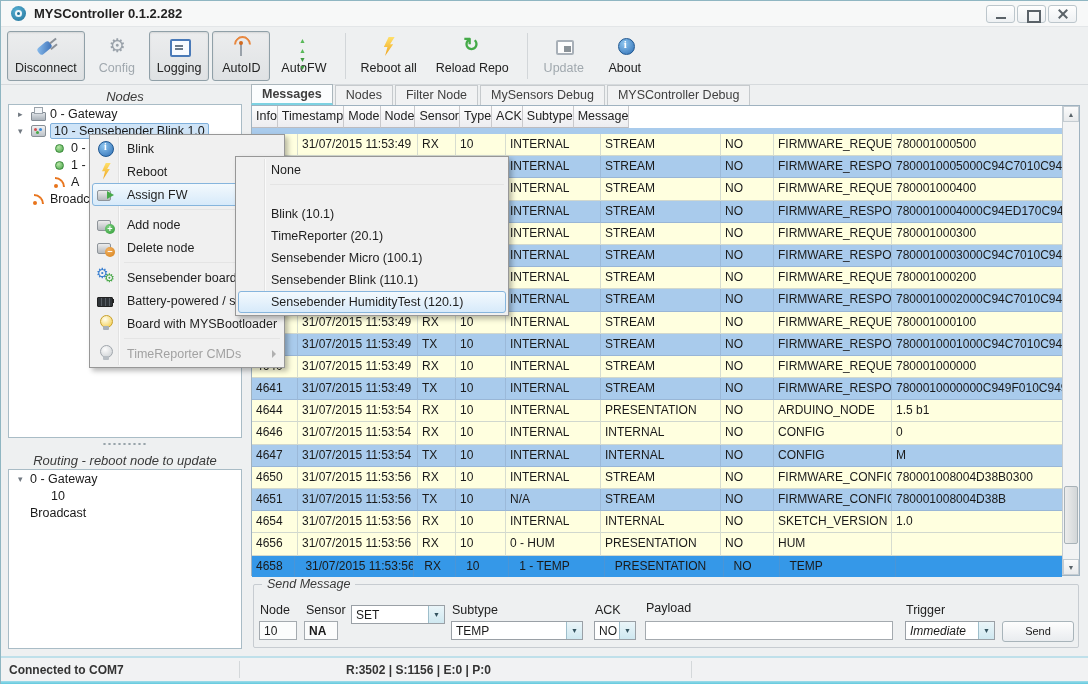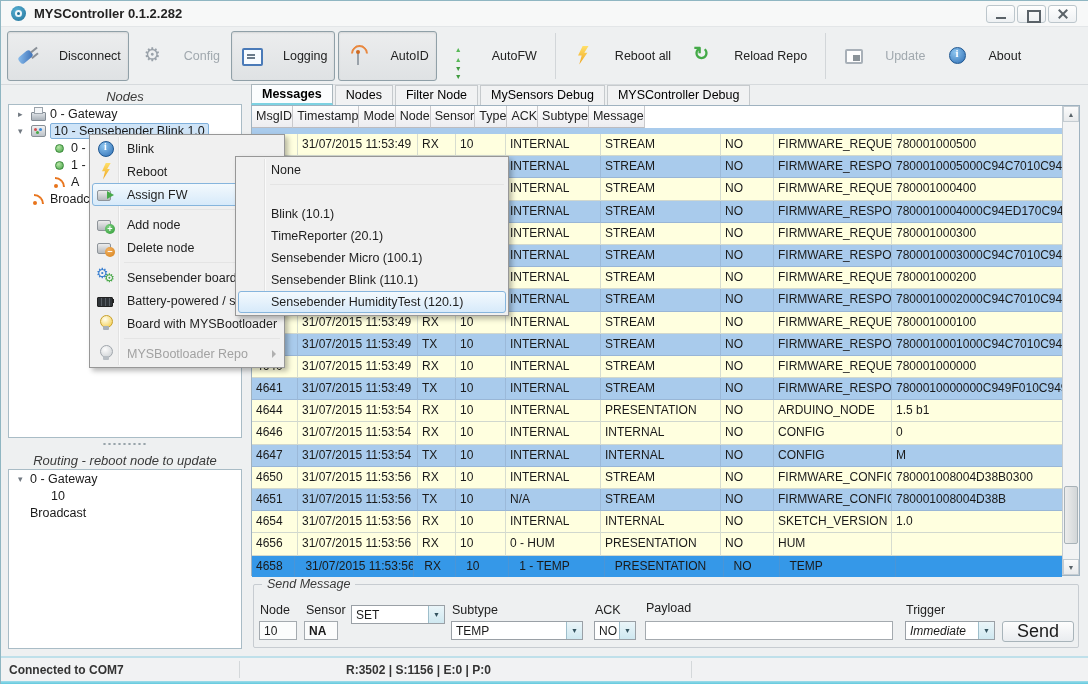--- a/index.html
+++ b/index.html
@@ -18,21 +18,21 @@
   .wbtn{width:29px;height:18px;border:1px solid #bcc6cc;border-radius:3px;margin-left:2px;
         background:linear-gradient(#fefefe,#eef1f3);position:relative;}
   .wmin::before{content:"";position:absolute;left:9px;top:11px;width:10px;height:2px;background:#5a6268;}
   .wmax::before{content:"";position:absolute;left:9px;top:4px;width:10px;height:9px;border:2px solid #5a6268;}
   .wclose::before,.wclose::after{content:"";position:absolute;left:8px;top:7px;width:12px;height:2px;background:#5a6268;}
   .wclose::before{transform:rotate(45deg);} .wclose::after{transform:rotate(-45deg);}
   
   .toolbar{position:absolute;left:0;top:26px;right:0;height:58px;background:#eef0f1;
            border-bottom:1px solid #d6dadd;display:flex;align-items:center;padding-left:6px;}
   .tbtn{height:50px;min-width:58px;padding:2px 7px;margin-right:3px;border:1px solid transparent;border-radius:3px;
-        display:flex;align-items:center;justify-content:center;gap:20px;
+        display:flex;flex-direction:column;align-items:center;justify-content:center;gap:3px;
         font-size:12.5px;color:#222;}
   .tbtn.pressed{border:1px solid #90a0a8;background:linear-gradient(#ecedee,#dfe2e4);box-shadow:inset 0 1px 2px rgba(0,0,0,.10);}
   .tbtn.disabled{color:#a0a8ae;}
   .tbtn.tsep{min-width:1px;width:1px;padding:0;height:46px;border:none;background:#d2d6d9;margin:0 7px;border-radius:0;}
   .tico{width:24px;height:22px;position:relative;display:block;}
   .ic-plug::before{content:"";position:absolute;left:3px;top:8px;width:15px;height:8px;border-radius:3px;
         background:linear-gradient(135deg,#8cc0f0,#3a6db4);transform:rotate(-40deg);}
   .ic-plug::after{content:"";position:absolute;left:15px;top:4px;width:8px;height:2px;background:#8a9098;
         transform:rotate(-40deg);box-shadow:-3px 5px 0 #8a9098;}
   .ic-gear::before{content:"⚙";position:absolute;left:4px;top:-2px;font-size:19px;color:#9aa2aa;}
@@ -76,21 +76,21 @@
   .ti-dot::before{content:"";position:absolute;left:4px;top:4px;width:7px;height:7px;border-radius:50%;
         background:radial-gradient(circle at 35% 30%,#b8e8a8,#44a044);border:1px solid #3a8a3a;}
   .ti-rss::before{content:"";position:absolute;left:3px;bottom:1px;width:4px;height:4px;border-radius:50%;background:#e8741c;}
   .ti-rss::after{content:"";position:absolute;left:4px;bottom:2px;width:8px;height:8px;border:2px solid #e8741c;
         border-left:none;border-bottom:none;border-radius:0 100% 0 0;}
   .splitter{position:absolute;left:101px;top:441px;width:46px;height:4px;
         background:radial-gradient(circle,#98a4aa 1px,transparent 1.3px);background-size:5px 4px;}
   
   .tabbar{position:absolute;left:250px;top:84px;height:20px;display:flex;align-items:flex-end;}
   .tab{height:20px;padding:2px 10px 0;margin-right:2px;border:1px solid #c6cacd;border-bottom:none;
-       background:#f1f2f3;font-size:12.5px;color:#000000;white-space:nowrap;}
+       background:#f1f2f3;font-size:12.5px;color:#404040;white-space:nowrap;}
   .tab.active{background:#fbfdfe;font-weight:bold;border-color:#aab6bc;border-bottom:2px solid #7dd2e2;height:21px;}
   
   .msgtable{position:absolute;left:250px;top:104px;width:829px;height:471px;border:1px solid #9fb2c0;background:#fff;}
   .thead{position:absolute;left:0;top:0;height:22px;display:flex;}
   .hcell{height:22px;background:linear-gradient(#fdfdfd,#ededf0);border-right:1px solid #c9c9cc;border-bottom:1px solid #bcbcc0;
         font-size:12.5px;padding:3px 0 0 4px;color:#222;white-space:nowrap;overflow:hidden;}
   .rows{position:absolute;left:0;top:22px;width:810px;height:449px;overflow:hidden;}
   .row{display:flex;width:810px;height:22.2px;}
   .row span{display:block;height:100%;padding:3px 0 0 4px;border-right:1px solid rgba(125,145,175,.30);
         border-bottom:1px solid rgba(125,145,175,.35);white-space:nowrap;overflow:hidden;font-size:12px;}
@@ -151,21 +151,21 @@
   .sendtitle{position:absolute;left:8px;top:-8px;background:#eef0f1;padding:0 5px;font-style:italic;font-size:12.5px;color:#3a3a3a;}
   .flabel{position:absolute;font-size:12.5px;color:#222;}
   .fbox{position:absolute;height:19px;border:1px solid #a4aaaf;background:#fbfcfc;padding:2px 4px;font-size:12px;}
   .fsel{position:absolute;height:19px;border:1px solid #9aa0a6;background:#fff;font-size:12px;}
   .fsel .selval{position:absolute;left:4px;top:2px;white-space:nowrap;}
   .fsel .selarrow{position:absolute;right:0;top:0;bottom:0;width:16px;background:linear-gradient(#eaf5f9,#cfe8f0);
         border-left:1px solid #9ebecb;color:#33525e;font-size:7px;text-align:center;line-height:17px;}
   .payload{position:absolute;height:19px;border:1px solid #a4aaaf;background:#fff;padding:0 4px;font-size:12px;
         font-family:"Liberation Sans",sans-serif;}
   .sendbtn{position:absolute;left:748px;top:36px;width:72px;height:21px;border:1px solid #a8b4ba;border-radius:3px;
-        background:linear-gradient(#fdfdfd,#e9ecef);font-size:18px;text-align:center;line-height:19px;}
+        background:linear-gradient(#fdfdfd,#e9ecef);font-size:11px;text-align:center;line-height:19px;}
   
   .statusbar{position:absolute;left:0;right:0;top:655px;height:25px;background:#f1f2f3;
         border-top:2px solid #bfe0ea;}
   .sb-left{position:absolute;left:8px;top:5px;font-weight:bold;color:#333;}
   .sb-stats{position:absolute;left:345px;top:5px;font-weight:bold;color:#333;}
   .sb-div{position:absolute;top:3px;bottom:3px;width:1px;background:#d4d8da;}
   .bottom-strip{position:absolute;left:0;right:0;bottom:0;height:4px;background:linear-gradient(#9fdcea,#4cc3da);}
 </style>
 </head>
 <body>
@@ -318,21 +318,21 @@
       </div>
 
       <div class="tab">
         <span>MYSController Debug</span>
       </div>
     </div>
 
   <div class="msgtable">
     <div class="thead">
 
-        <span class="hcell">MsgID</span>
+        <span class="hcell">Info</span>
 
         <span class="hcell">Timestamp</span>
 
         <span class="hcell">Mode</span>
 
         <span class="hcell">Node</span>
 
         <span class="hcell">Sensor</span>
 
         <span class="hcell">Type</span>
@@ -706,21 +706,21 @@
       </div>
 
       <div class="mitem msep">
         
         
         
       </div>
 
       <div class="mitem dis">
         <span class="mico mi-bulbg"></span>
-        <span class="mlabel">MYSBootloader Repo</span>
+        <span class="mlabel">TimeReporter CMDs</span>
         <span class="marrow has-sub"></span>
       </div>
     </div>
 
   <div class="menu submenu" style="left:234px;top:155px;width:274px;z-index:60;">
 
       <div class="mitem">
         <span class="mlabel">None</span>
       </div>
 

